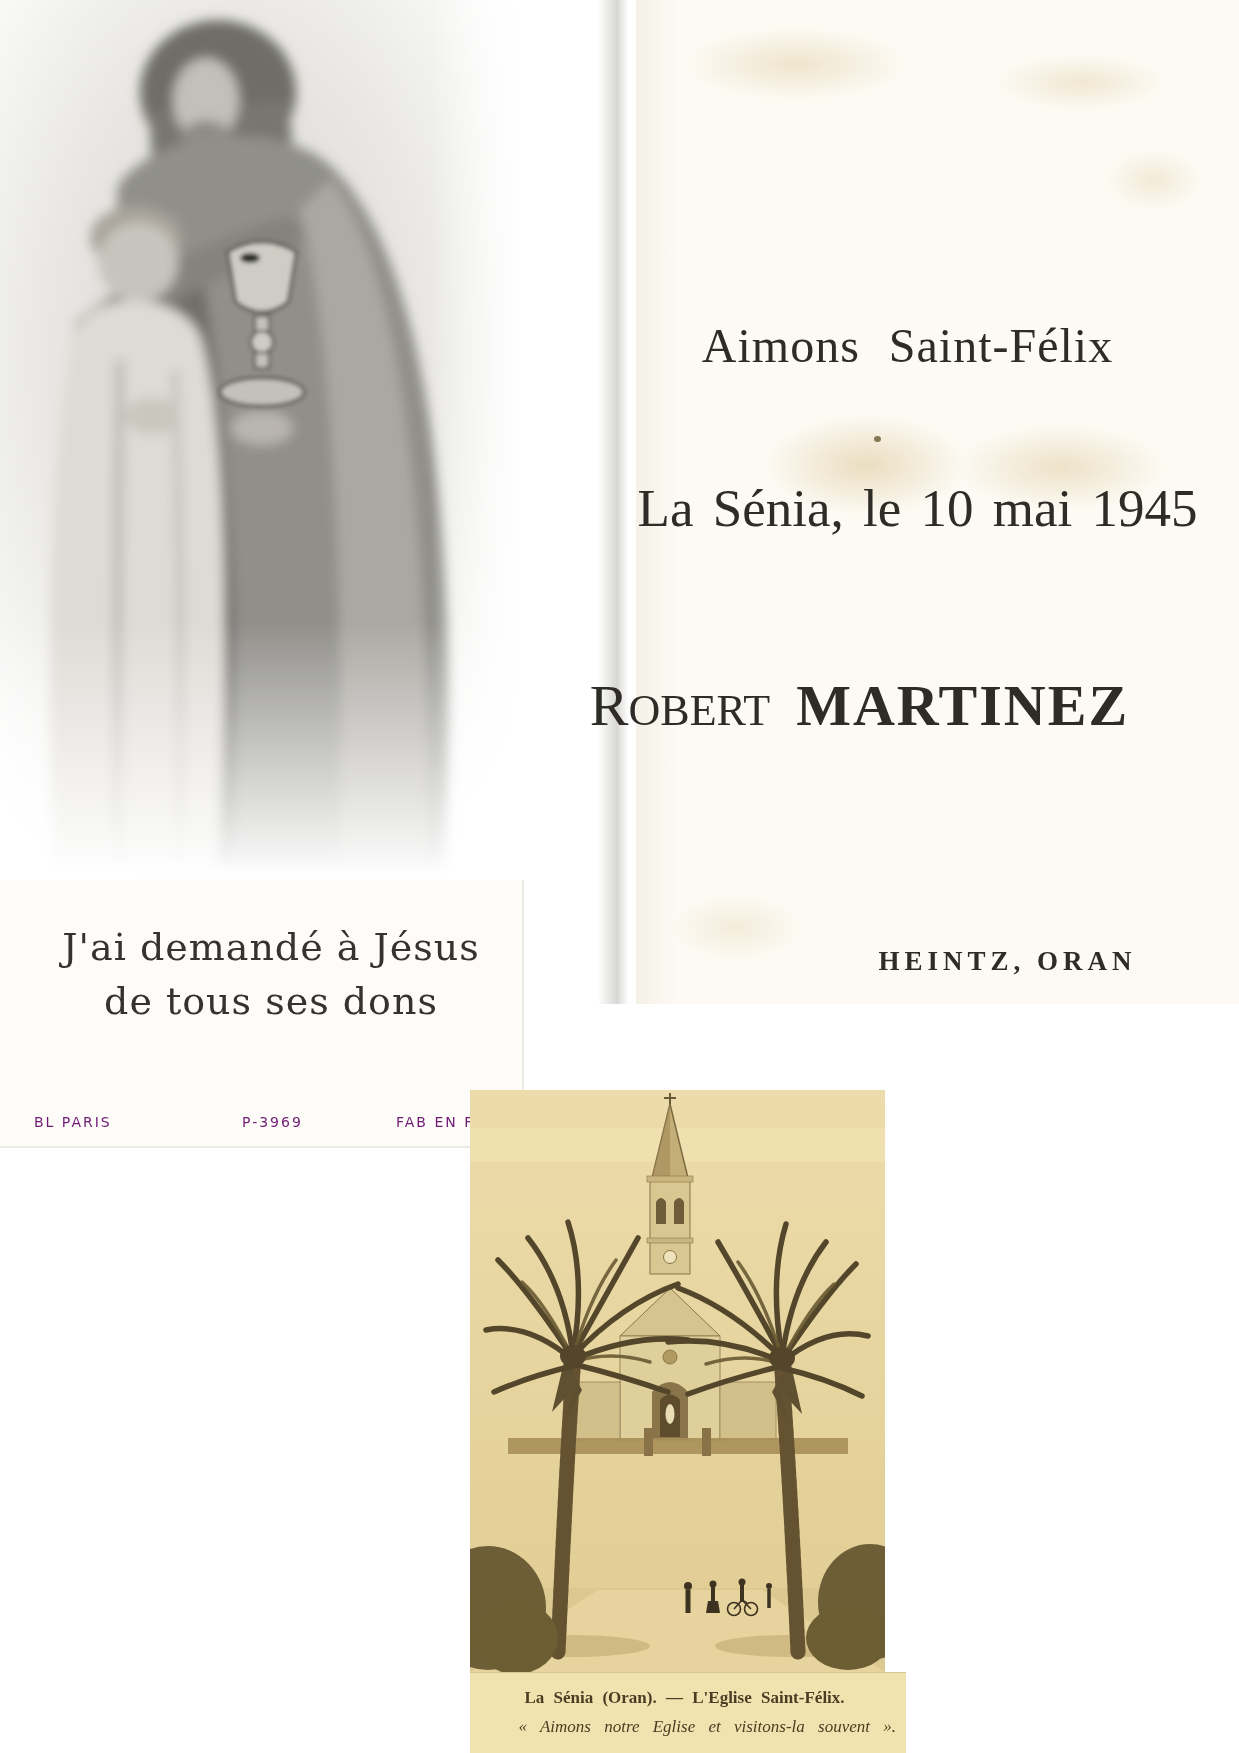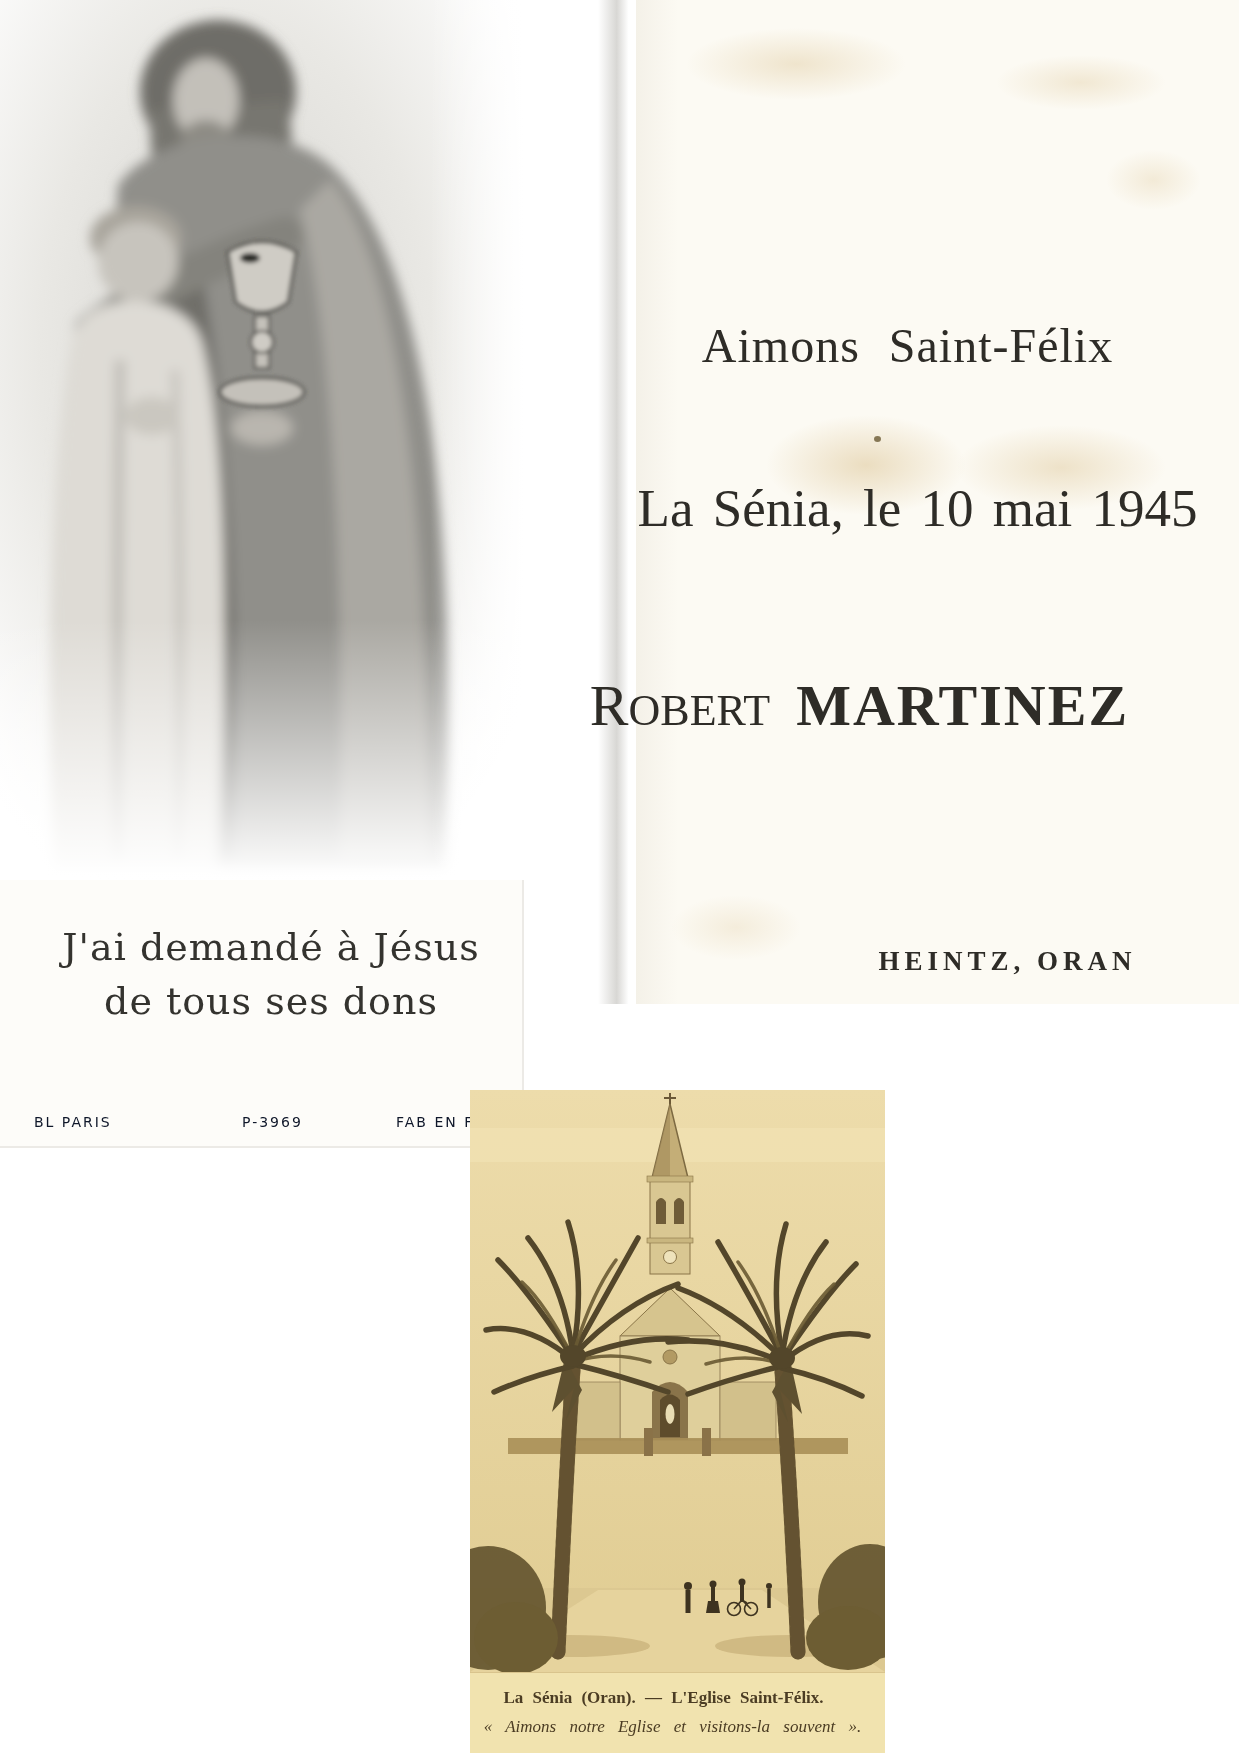--- a/index.html
+++ b/index.html
@@ -17,21 +17,21 @@
   .prayer{
     position:absolute;left:0;top:920px;width:524px;text-align:center;
   }
   .prayer-line{
     font-family:"DejaVu Serif", serif;
     font-size:38px;line-height:54px;color:#34332f;letter-spacing:1px;padding-left:18px;
   }
   .imprint{position:absolute;left:0;top:1114px;width:524px;height:26px;}
   .imprint span{
     position:absolute;font-family:"DejaVu Sans", sans-serif;
-    font-size:14px;letter-spacing:2px;color:#0f172a;
+    font-size:14px;letter-spacing:2px;color:#701a75;
   }
   .imprint .ip-pub{left:34px;}
   .imprint .ip-ref{left:242px;}
   .imprint .ip-org{left:396px;}
   
   .gap-shadow{
     position:absolute;left:598px;top:0;width:34px;height:1004px;z-index:1;
     background:linear-gradient(to right,#ffffff, #d8d7d4 55%, #ffffff 90%);
   }
   
@@ -60,24 +60,24 @@
     background:#6a5a33;opacity:.8;}
   
   .postcard{
     position:absolute;left:470px;top:1090px;width:415px;height:663px;z-index:2;
     background:#e9d8a6;box-shadow:0 0 0 1px #dcc793 inset;
   }
   .postcard-photo{position:absolute;left:0;top:0;width:415px;height:582px;}
   .postcard-caption{
     position:absolute;left:0;top:582px;width:415px;height:81px;
     background:#f1e3af;border-top:1px solid #d9c48d;
-    text-align:center;color:#4b3c23;
+    text-align:center;color:#4b3c23;padding-left:21px;
   }
   .cap-title{margin-top:15px;font-size:17px;font-weight:bold;word-spacing:5px;padding-right:28px;}
-  .cap-motto{margin-top:9px;font-size:17px;font-style:italic;word-spacing:9px;padding-right:10px;}
+  .cap-motto{margin-top:9px;font-size:17px;font-style:italic;word-spacing:9px;padding-right:10px;text-align:right;}
 </style>
 </head>
 <body>
 
 <div class="canvas">
 
   <section class="card-front">
     <div class="front-image">
       <svg width="524" height="880" viewBox="0 0 524 880">
         <defs>

